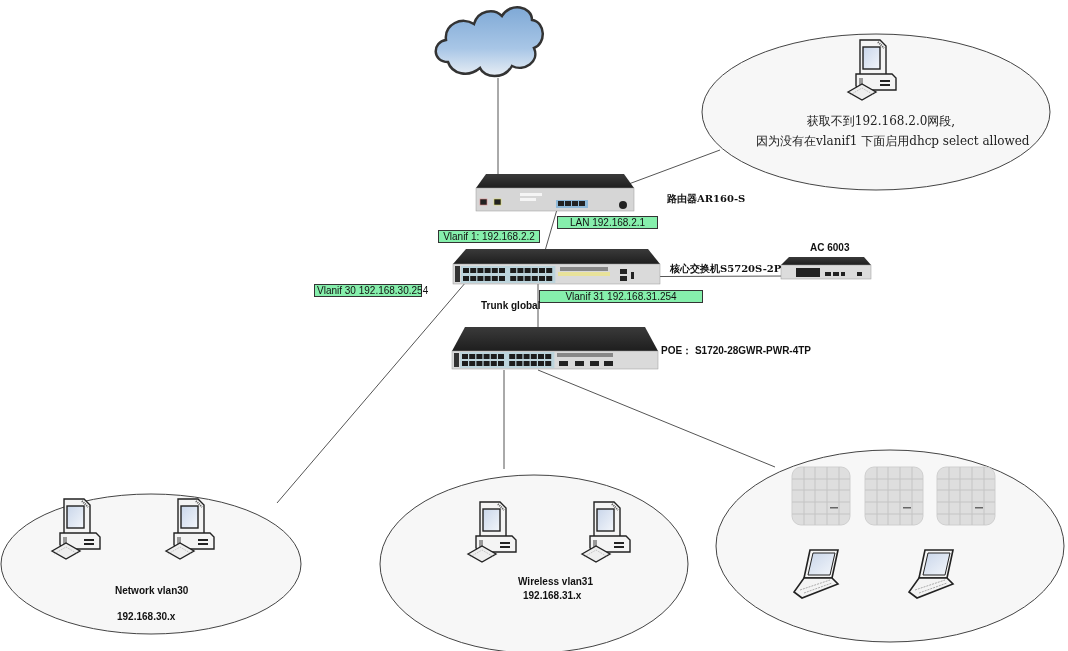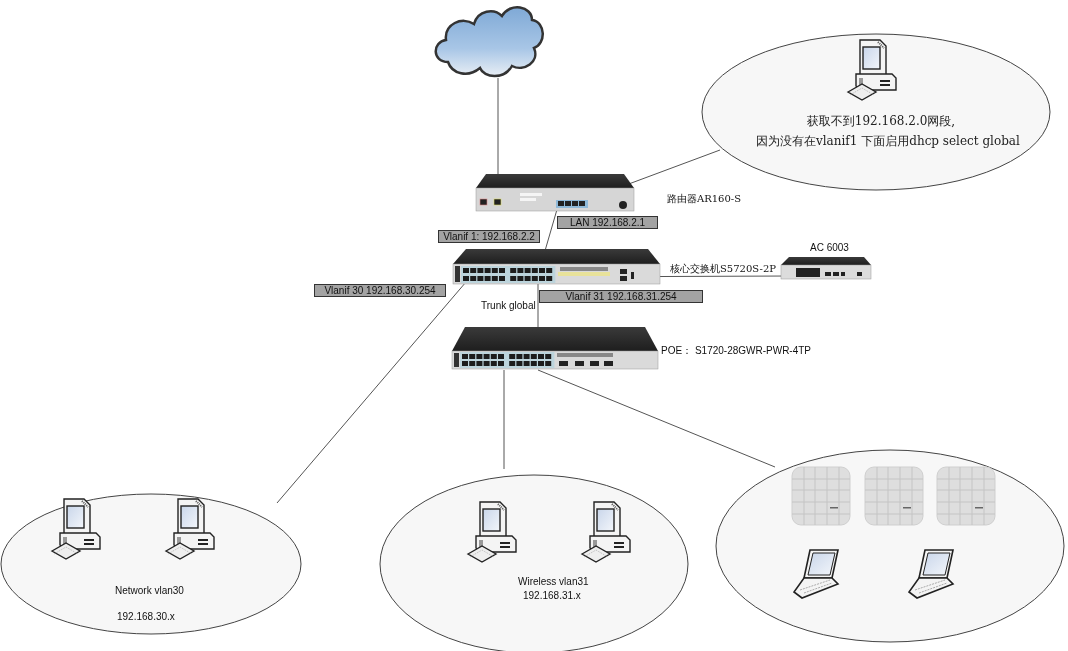--- a/index.html
+++ b/index.html
@@ -1,19 +1,19 @@
 <!DOCTYPE html>
 <html><head>
 <meta charset="utf-8">
 <style>
   html, body { margin: 0; padding: 0; background: #ffffff; }
   body { width: 1068px; height: 651px; position: relative; overflow: hidden; font-family: "Liberation Sans", "DejaVu Sans", sans-serif; }
   #canvas { position: absolute; left: 0; top: 0; width: 1068px; height: 651px; }
-  .lbl { position: absolute; font-size: 10px; color: #111; white-space: nowrap; line-height: 1; }
-  .box { position: absolute; font-size: 10px; color: #111; background: #a3a3a3; border: 1px solid #333; white-space: nowrap; text-align: center; line-height: 11px; padding: 0 2px; box-sizing: border-box; height: 13px; }
+  .lbl { position: absolute; font-size: 10px; color: #111; white-space: nowrap; line-height: 1; font-weight: bold; }
+  .box { position: absolute; font-size: 10px; color: #111; background: #86efac; border: 1px solid #333; white-space: nowrap; text-align: center; line-height: 11px; padding: 0 2px; box-sizing: border-box; height: 13px; }
   .cn { font-family: "DejaVu Serif", "Liberation Serif", serif; }
   .note { position: absolute; font-size: 12px; color: #222; text-align: center; white-space: nowrap; line-height: 20px; }
 </style>
 </head>
 <body>
 
 <svg id="canvas" viewBox="0 0 1068 651" xmlns="http://www.w3.org/2000/svg">
   <defs>
     <linearGradient id="cloudg" x1="0" y1="0" x2="0" y2="1">
       <stop offset="0" stop-color="#7fa9d6"></stop>
@@ -189,29 +189,29 @@
   <use href="#desktop" x="580" y="500"></use>
 
   <use href="#ap" x="792" y="467"></use>
   <use href="#ap" x="865" y="467"></use>
   <use href="#ap" x="937" y="467"></use>
   <use href="#laptop" x="792" y="548"></use>
   <use href="#laptop" x="907" y="548"></use>
 </svg>
 
 <div class="note cn" style="left:806px; top:111px; width:150px;text-align:center;">获取不到192.168.2.0网段,</div>
-<div class="note cn" style="left:756px; top:131px; width:260px;">因为没有在vlanif1 下面启用dhcp select global</div>
+<div class="note cn" style="left:756px; top:131px; width:260px;">因为没有在vlanif1 下面启用dhcp select allowed</div>
 
 <div class="lbl cn" style="left:667px; top:194px;">路由器AR160-S</div>
 <div class="lbl cn" style="left:670px; top:264px;">核心交换机S5720S-2P</div>
 <div class="lbl" style="left:798px; top:243px;margin-left:12px;">AC 6003</div>
 <div class="lbl" style="left:661px; top:346px;">POE：  S1720-28GWR-PWR-4TP</div>
 
 <div class="box" style="left:557px; top:216px; width:101px;">LAN 192.168.2.1</div>
 <div class="box" style="left:438px; top:230px; width:102px;text-align:center;">Vlanif 1: 192.168.2.2</div>
-<div class="box" style="left:314px; top:284px; width:132px;">Vlanif 30 192.168.30.254</div>
+<div class="box" style="left:314px; top:284px; width:108px;">Vlanif 30 192.168.30.254</div>
 <div class="box" style="left:539px; top:290px; width:164px;">Vlanif 31 192.168.31.254</div>
 <div class="lbl" style="left:481px; top:301px;">Trunk global</div>
 
 <div class="lbl" style="left:115px; top:586px;">Network vlan30</div>
 <div class="lbl" style="left:117px; top:600px;margin-top:12px;">192.168.30.x</div>
 <div class="lbl" style="left:518px; top:577px;">Wireless vlan31</div>
 <div class="lbl" style="left:523px; top:591px;">192.168.31.x</div>
 
 </body></html>

